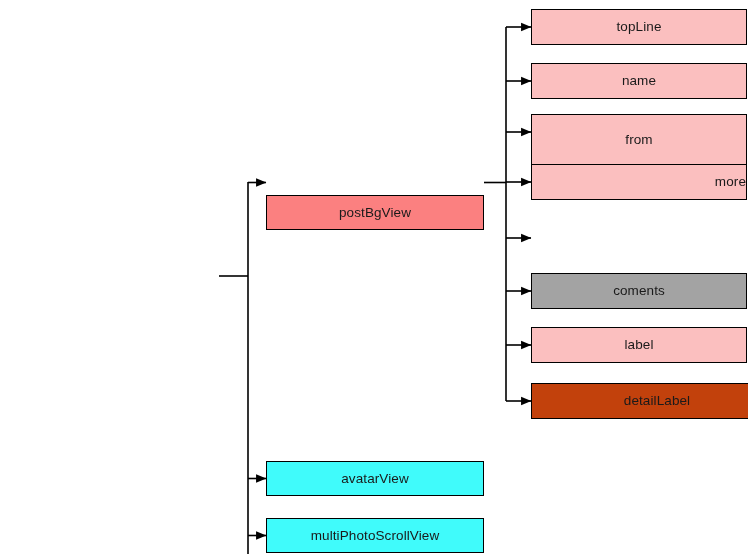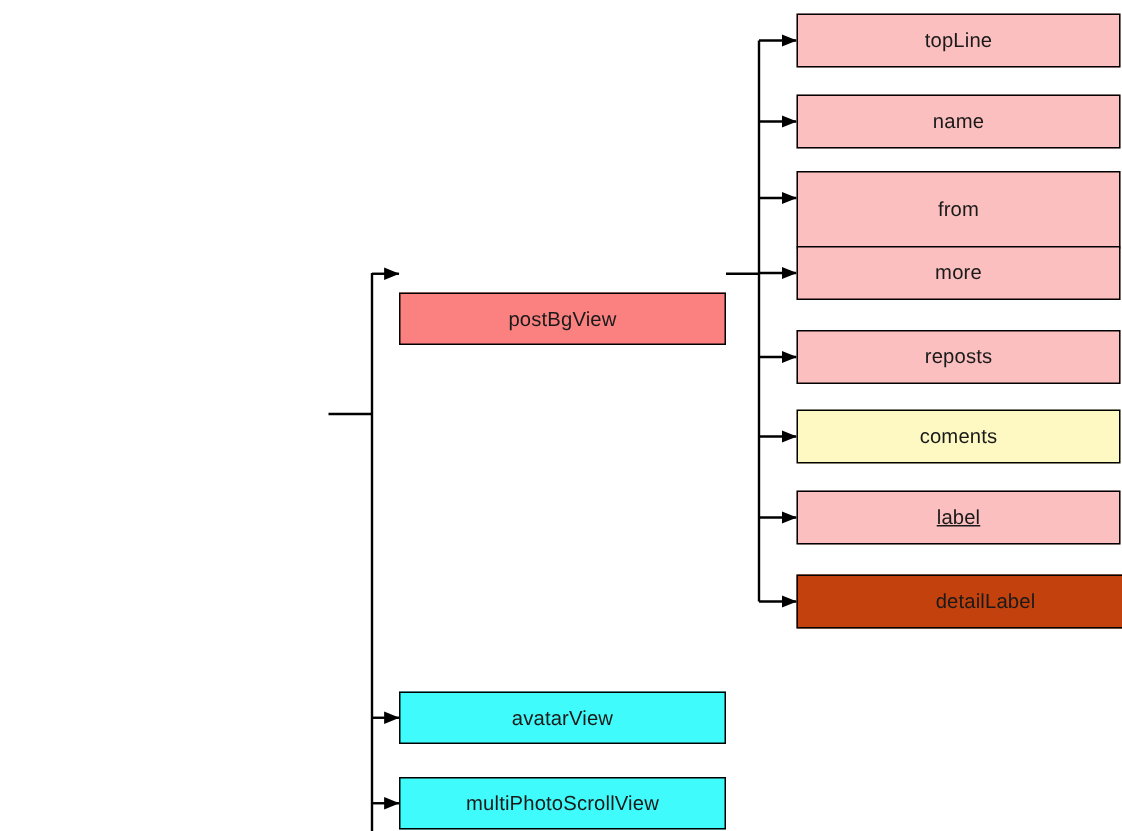--- a/index.html
+++ b/index.html
@@ -80,28 +80,25 @@
     </div>
     <div class="node" style="left: 531px; top: 9px; width: 216px; height: 36px; background: rgb(251, 191, 191);">
       <span class="node-label">topLine</span>
     </div>
     <div class="node" style="left: 531px; top: 63px; width: 216px; height: 36px; background: rgb(251, 191, 191);">
       <span class="node-label">name</span>
     </div>
     <div class="node" style="left: 531px; top: 114px; width: 216px; height: 52px; background: rgb(251, 191, 191);">
       <span class="node-label">from</span>
     </div>
-    <div class="node" style="left: 531px; top: 164px; width: 216px; height: 36px; background: rgb(251, 191, 191);">
+    <div class="node" style="left: 531px; top: 164px; width: 216px; height: 36px; background: rgb(251, 191, 191); justify-content: flex-end;">
       <span class="node-label">more</span>
     </div>
-    <div class="node" style="left: 531px; top: 220px; width: 216px; height: 36px; background: rgb(251, 191, 191);">
-      <span class="node-label">reposts</span>
-    </div>
-    <div class="node" style="left: 531px; top: 273px; width: 216px; height: 36px; background: #fef9c3;">
+    <div class="node" style="left: 531px; top: 273px; width: 216px; height: 36px; background: #a3a3a3;">
       <span class="node-label">coments</span>
     </div>
-    <div class="node" style="left: 531px; top: 327px; width: 216px; height: 36px; background: rgb(251, 191, 191); text-decoration: underline;">
+    <div class="node" style="left: 531px; top: 327px; width: 216px; height: 36px; background: rgb(251, 191, 191);">
       <span class="node-label">label</span>
     </div>
     <div class="node" style="left: 531px; top: 383px; width: 252px; height: 36px; background: #c2410c;">
       <span class="node-label">detailLabel</span>
     </div>
   </div>
 
 </body></html>

